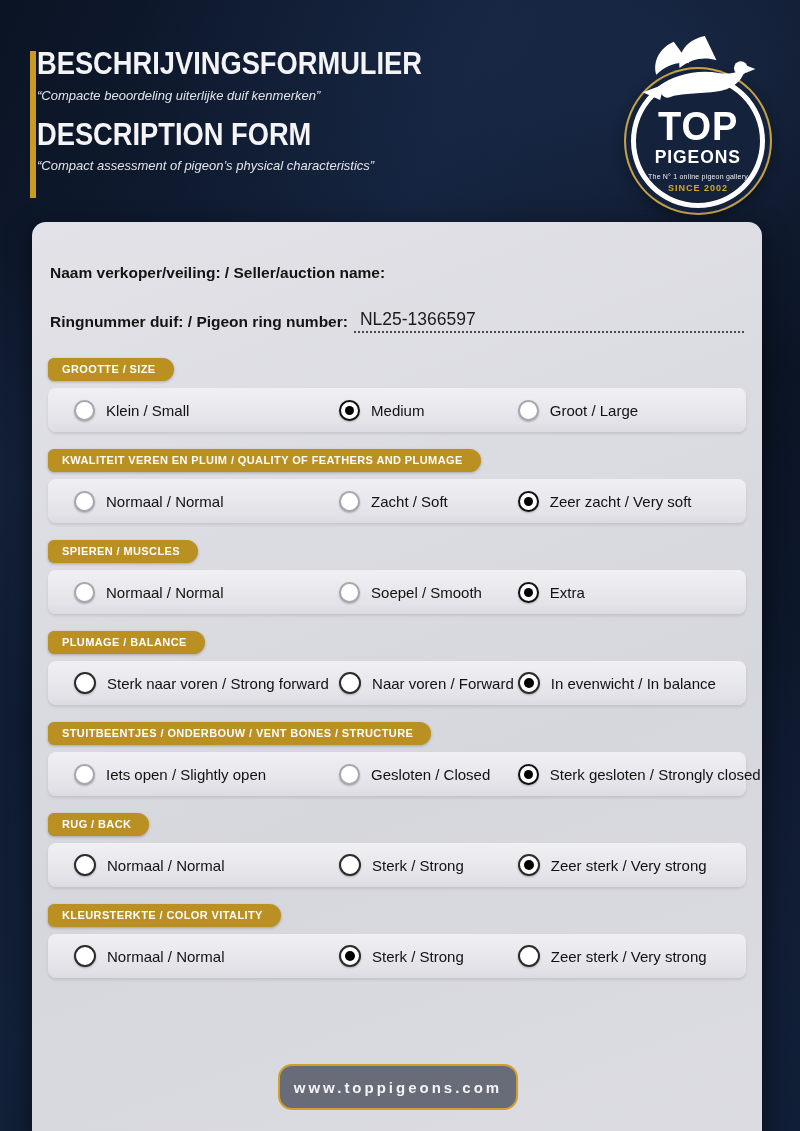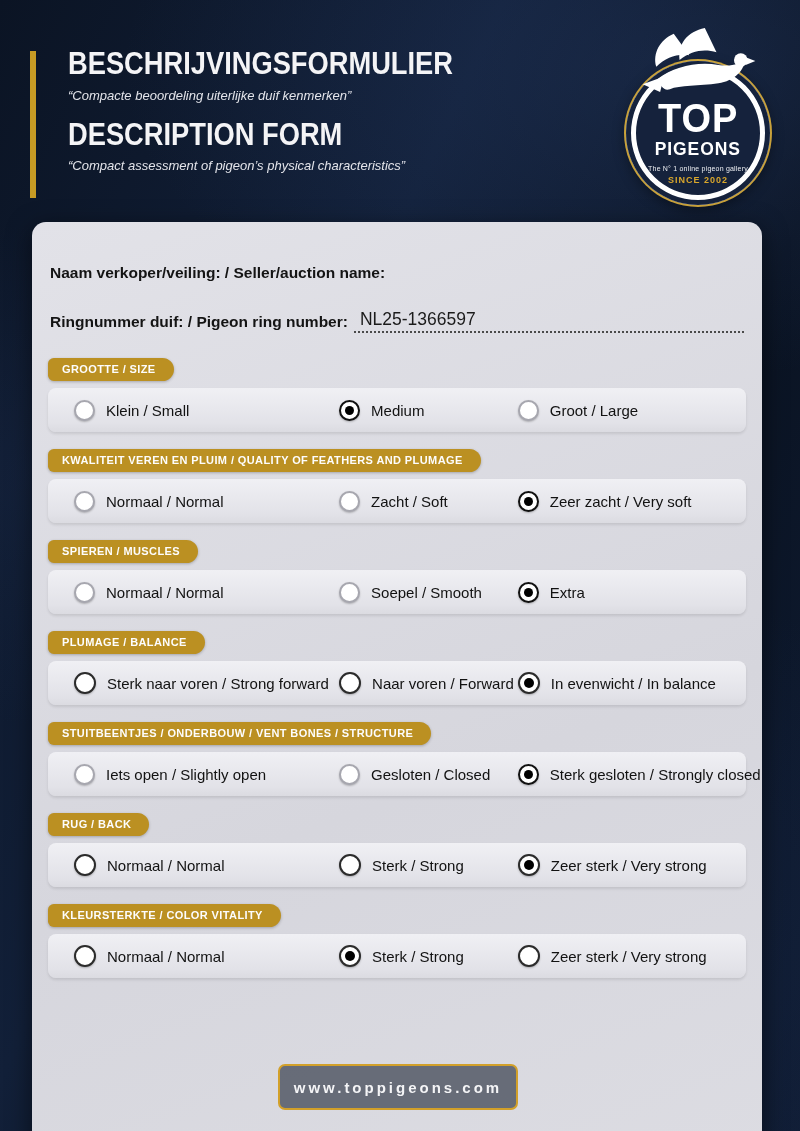--- a/index.html
+++ b/index.html
@@ -12,32 +12,32 @@
     position:relative; width:800px; height:1131px; overflow:hidden;
     background:
       radial-gradient(900px 500px at 85% 6%, rgba(48,72,122,.28), transparent 62%),
       radial-gradient(700px 420px at 8% 42%, rgba(38,58,100,.22), transparent 60%),
       radial-gradient(820px 600px at 68% 82%, rgba(34,54,96,.22), transparent 60%),
       linear-gradient(115deg, #0b1424 0%, #122039 38%, #0a1322 68%, #101d35 100%);
   }
 
   
   .accent-bar { position:absolute; left:30px; top:51px; width:6px; height:147px; background:#c79b24; }
-  .titles { position:absolute; left:68px; top:48px; width:560px; }
+  .titles { position:absolute; left:37px; top:48px; width:560px; }
   .title-main {
     color:#f4f4f6; font-size:31px; font-weight:800; letter-spacing:0;
     transform:scaleX(.88); transform-origin:left; line-height:1.05; white-space:nowrap;
   }
   .title-sub {
     color:#e3e4ea; font-style:italic; font-size:13px; margin-top:7px; white-space:nowrap;
   }
   .title-main.second { margin-top:16px; }
 
   
-  .logo { position:absolute; left:622px; top:28px; width:152px; height:180px; }
+  .logo { position:absolute; left:622px; top:36px; width:152px; height:180px; }
   .badge {
     position:absolute; left:4px; top:33px; width:144px; height:144px; border-radius:50%;
     background:#15223c;
     box-shadow: 0 0 0 2px #c9a23b, 0 4px 14px rgba(0,0,0,.45),
                 inset 0 0 0 5px #15223c, inset 0 0 0 10px #ffffff;
     display:flex; flex-direction:column; align-items:center; padding-top:40px;
   }
   .logo-top { color:#fff; font-size:40px; font-weight:900; line-height:.85; letter-spacing:1px; transform:scaleX(.95); }
   .logo-pigeons { color:#fff; font-size:19px; font-weight:900; letter-spacing:1px; margin-top:3px; transform:scaleX(.92); }
   .logo-tagline { color:#eceef2; font-size:7px; margin-top:5px; letter-spacing:.2px; }
@@ -85,21 +85,21 @@
   .sections .section:nth-child(7) .radio { border-color:#2b2b2b; width:22px; height:22px; }
   .opt.selected .radio { border-color:#111; }
   .opt.selected .radio::after {
     content:""; position:absolute; inset:4px; border-radius:50%; background:#000;
   }
   .opt-label { font-size:15px; font-weight:500; color:#121212; white-space:nowrap; }
 
   
   .site-btn {
     position:absolute; left:278px; top:1064px; width:240px; height:46px;
-    border:2px solid #d2a02a; border-radius:7px; background:rgba(10,18,34,.55);
+    border:2px solid #d2a02a; border-radius:14px; background:rgba(10,18,34,.55);
     display:flex; align-items:center; justify-content:center;
     color:#f4f4f6; font-size:15px; font-weight:700; letter-spacing:3px;
   }
 </style>
 </head>
 <body>
 
 <div class="page">
 
   <div class="accent-bar"></div>

